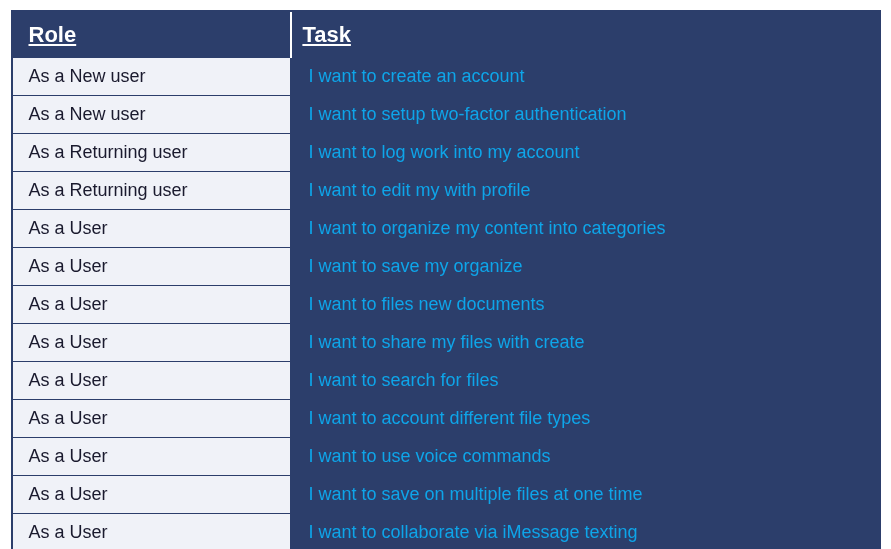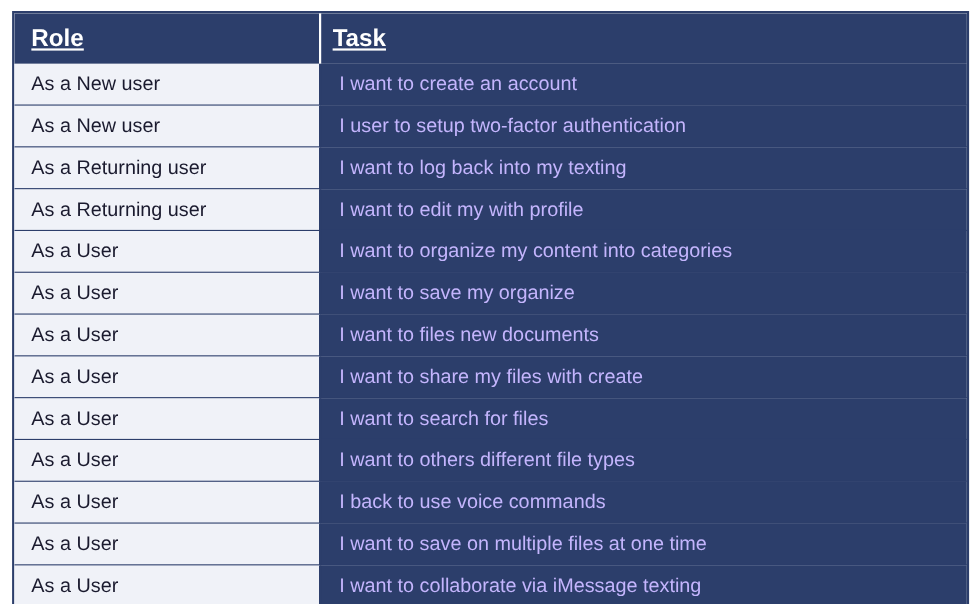--- a/index.html
+++ b/index.html
@@ -62,21 +62,21 @@
       color: #1a1a2e;
       font-size: 18px;
       padding: 8px 16px;
       border-right: 2px solid #2c3e6b;
       background-color: #f0f2f8;
     }
 
     tbody td:last-child {
       border-right: none;
       background-color: #2c3e6b;
-      color: #c4b5fd;
+      color: #0ea5e9;
     }
 
     .role-col {
       width: 280px;
     }
 
     .task-col {
       width: 590px;
     }
   </style>
@@ -91,25 +91,25 @@
         <th class="task-col">Task</th>
       </tr>
     </thead>
     <tbody id="table-body">
     <tr>
           <td>As a New user</td>
           <td>I want to create an account</td>
         </tr>
         <tr>
           <td>As a New user</td>
-          <td>I user to setup two-factor authentication</td>
+          <td>I want to setup two-factor authentication</td>
         </tr>
         <tr>
           <td>As a Returning user</td>
-          <td>I want to log back into my texting</td>
+          <td>I want to log work into my account</td>
         </tr>
         <tr>
           <td>As a Returning user</td>
           <td>I want to edit my with profile</td>
         </tr>
         <tr>
           <td>As a User</td>
           <td>I want to organize my content into categories</td>
         </tr>
         <tr>
@@ -123,25 +123,25 @@
         <tr>
           <td>As a User</td>
           <td>I want to share my files with create</td>
         </tr>
         <tr>
           <td>As a User</td>
           <td>I want to search for files</td>
         </tr>
         <tr>
           <td>As a User</td>
-          <td>I want to others different file types</td>
+          <td>I want to account different file types</td>
         </tr>
         <tr>
           <td>As a User</td>
-          <td>I back to use voice commands</td>
+          <td>I want to use voice commands</td>
         </tr>
         <tr>
           <td>As a User</td>
           <td>I want to save on multiple files at one time</td>
         </tr>
         <tr>
           <td>As a User</td>
           <td>I want to collaborate via iMessage texting</td>
         </tr>
       </tbody>

